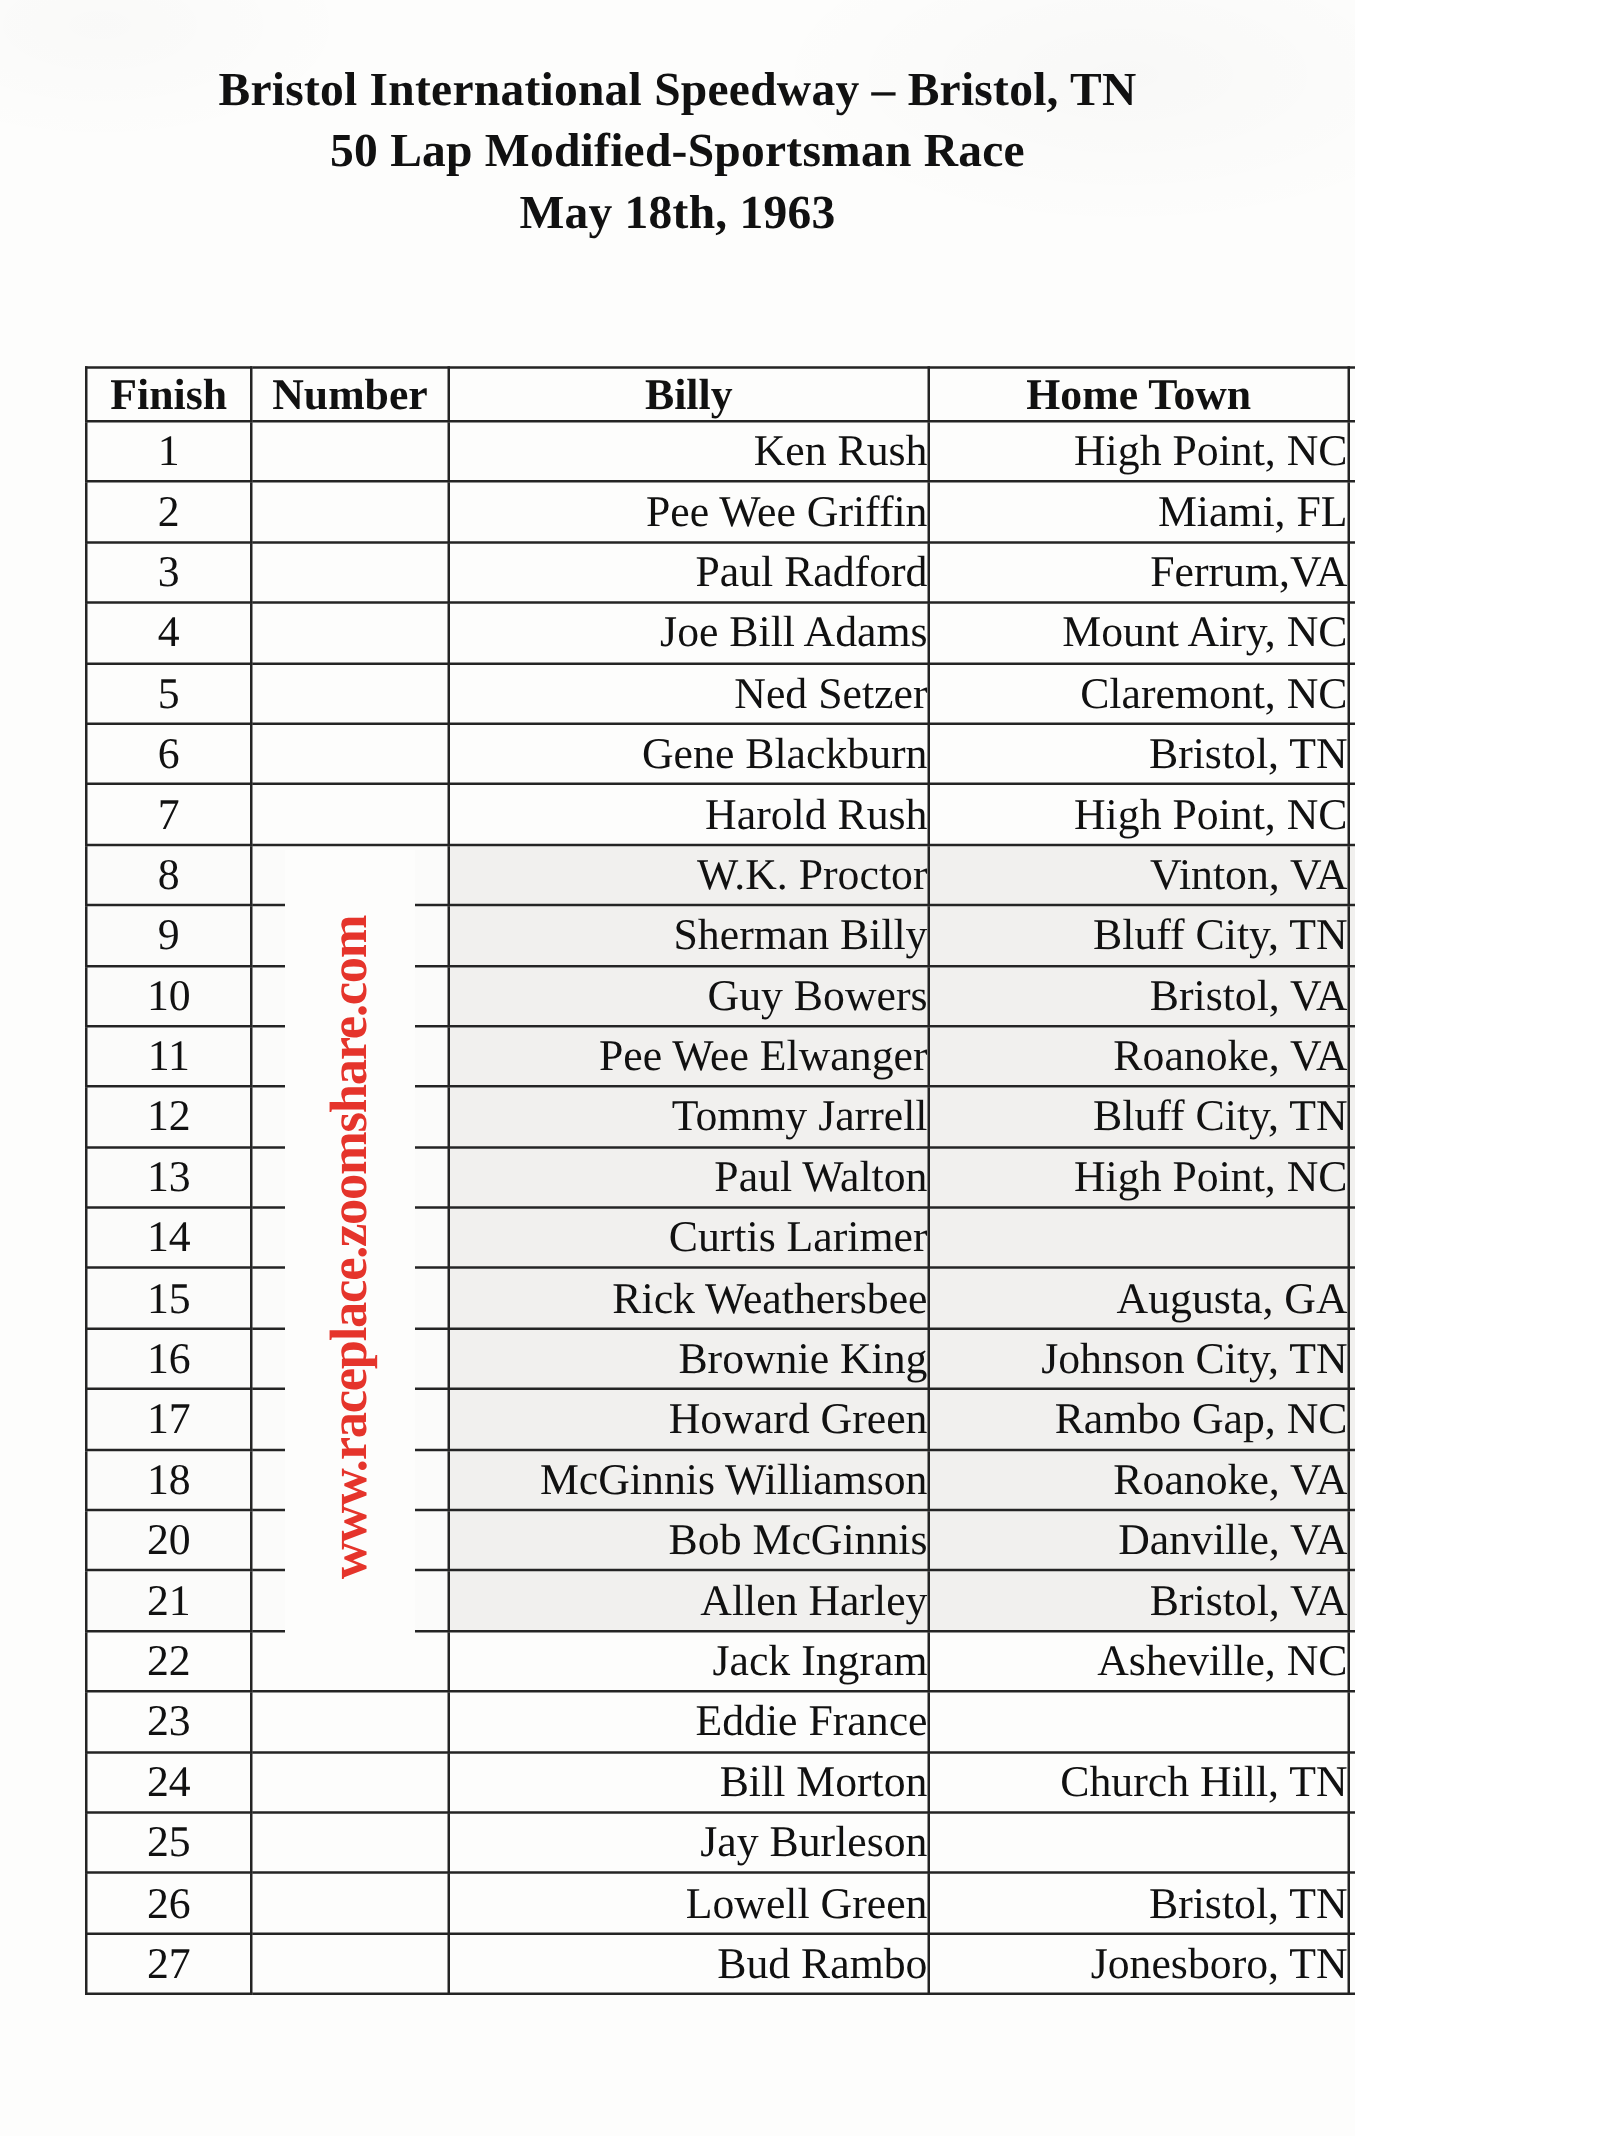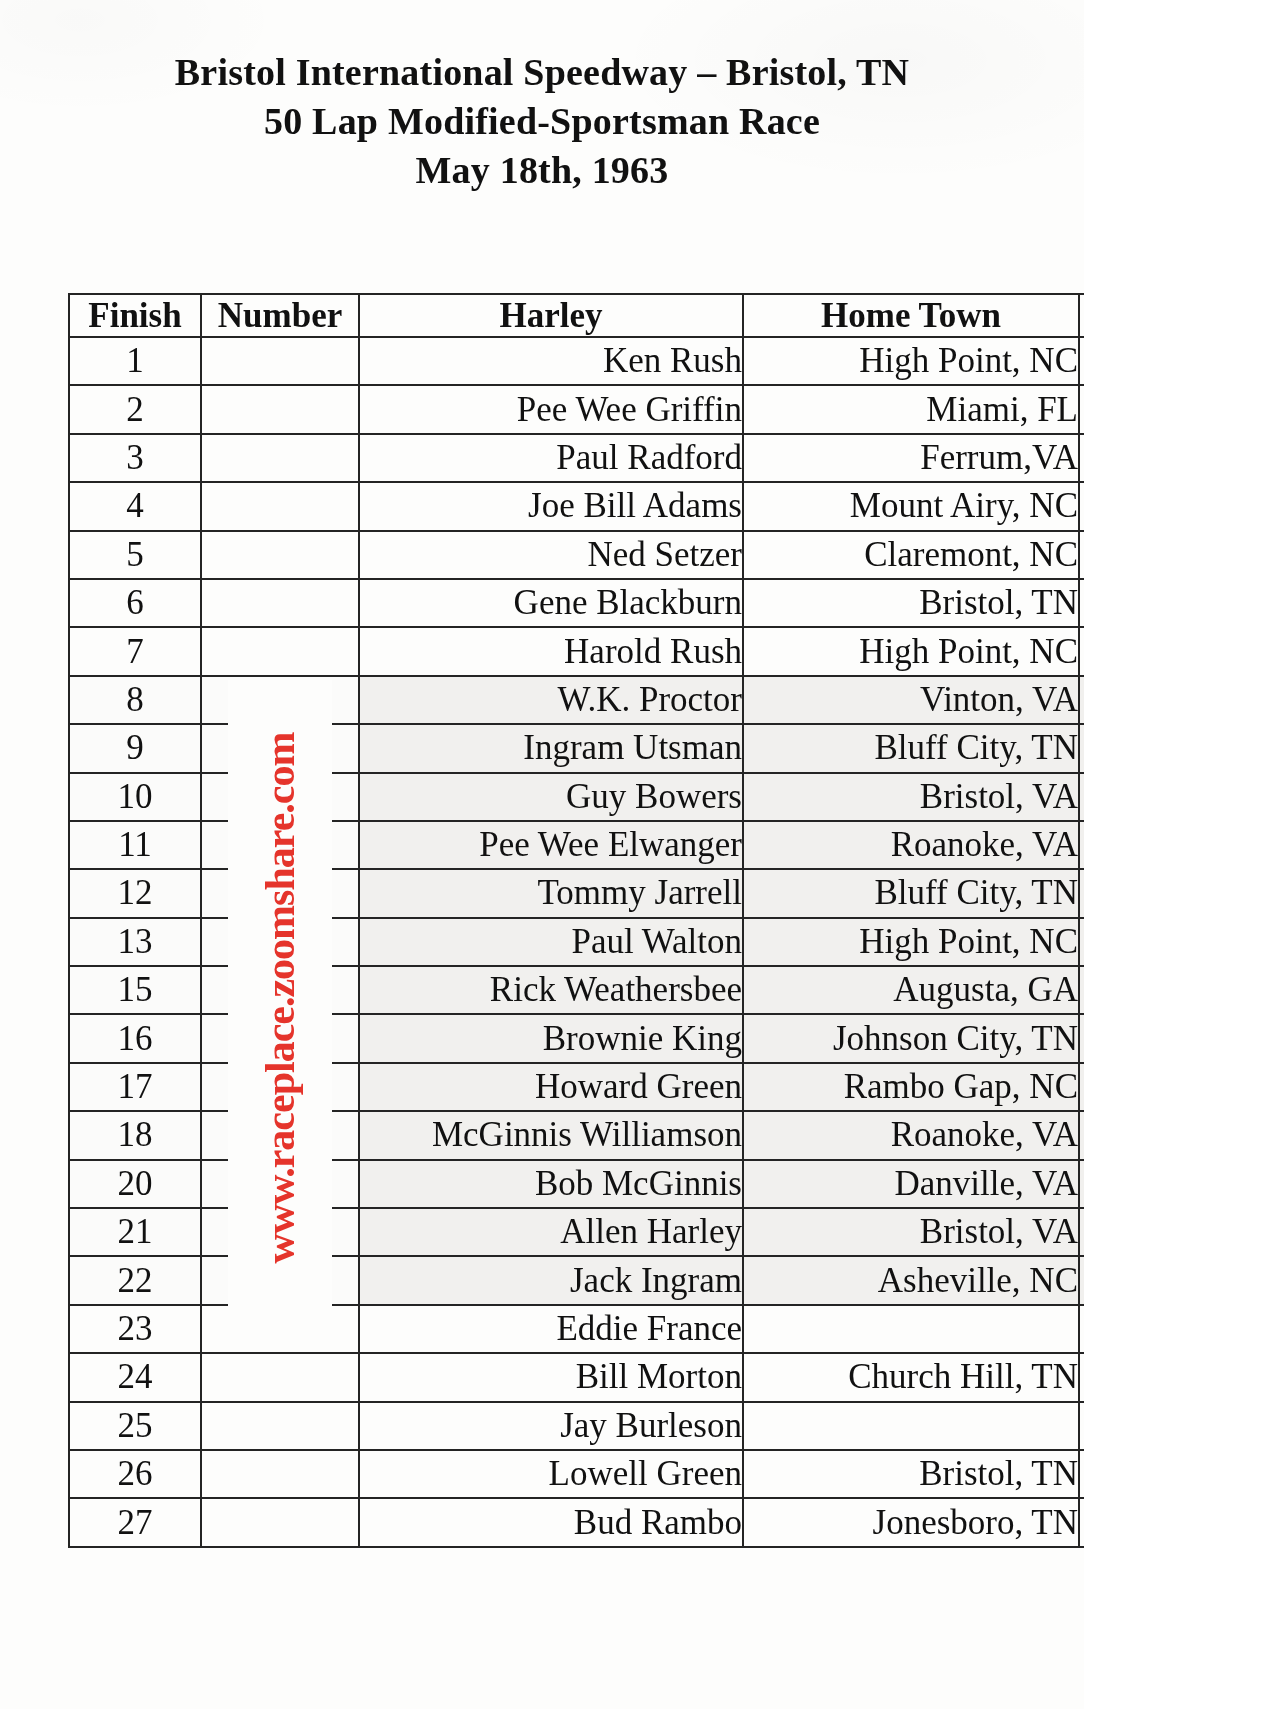--- a/index.html
+++ b/index.html
@@ -130,21 +130,21 @@
         <col class="w0">
           <col class="w1">
           <col class="w2">
           <col class="w3">
           <col class="w4">
       </colgroup>
       <thead>
         <tr>
           <th>Finish</th>
           <th>Number</th>
-          <th>Harley</th>
+          <th>Billy</th>
           <th>Home Town</th>
           <th>Car</th>
         </tr>
       </thead>
       <tbody>
           <tr>
             <td class="c0">1</td>
             <td class="c1"></td>
             <td class="c2">Ken Rush</td>
             <td class="c3">High Point, NC</td>
@@ -195,21 +195,21 @@
           <tr>
             <td class="c0">8</td>
             <td class="c1"></td>
             <td class="c2">W.K. Proctor</td>
             <td class="c3">Vinton, VA</td>
             <td class="c4"></td>
           </tr>
           <tr>
             <td class="c0">9</td>
             <td class="c1"></td>
-            <td class="c2">Ingram Utsman</td>
+            <td class="c2">Sherman Billy</td>
             <td class="c3">Bluff City, TN</td>
             <td class="c4"></td>
           </tr>
           <tr>
             <td class="c0">10</td>
             <td class="c1"></td>
             <td class="c2">Guy Bowers</td>
             <td class="c3">Bristol, VA</td>
             <td class="c4"></td>
           </tr>
@@ -225,20 +225,27 @@
             <td class="c1"></td>
             <td class="c2">Tommy Jarrell</td>
             <td class="c3">Bluff City, TN</td>
             <td class="c4"></td>
           </tr>
           <tr>
             <td class="c0">13</td>
             <td class="c1"></td>
             <td class="c2">Paul Walton</td>
             <td class="c3">High Point, NC</td>
+            <td class="c4"></td>
+          </tr>
+          <tr>
+            <td class="c0">14</td>
+            <td class="c1"></td>
+            <td class="c2">Curtis Larimer</td>
+            <td class="c3"></td>
             <td class="c4"></td>
           </tr>
           <tr>
             <td class="c0">15</td>
             <td class="c1"></td>
             <td class="c2">Rick Weathersbee</td>
             <td class="c3">Augusta, GA</td>
             <td class="c4"></td>
           </tr>
           <tr>

